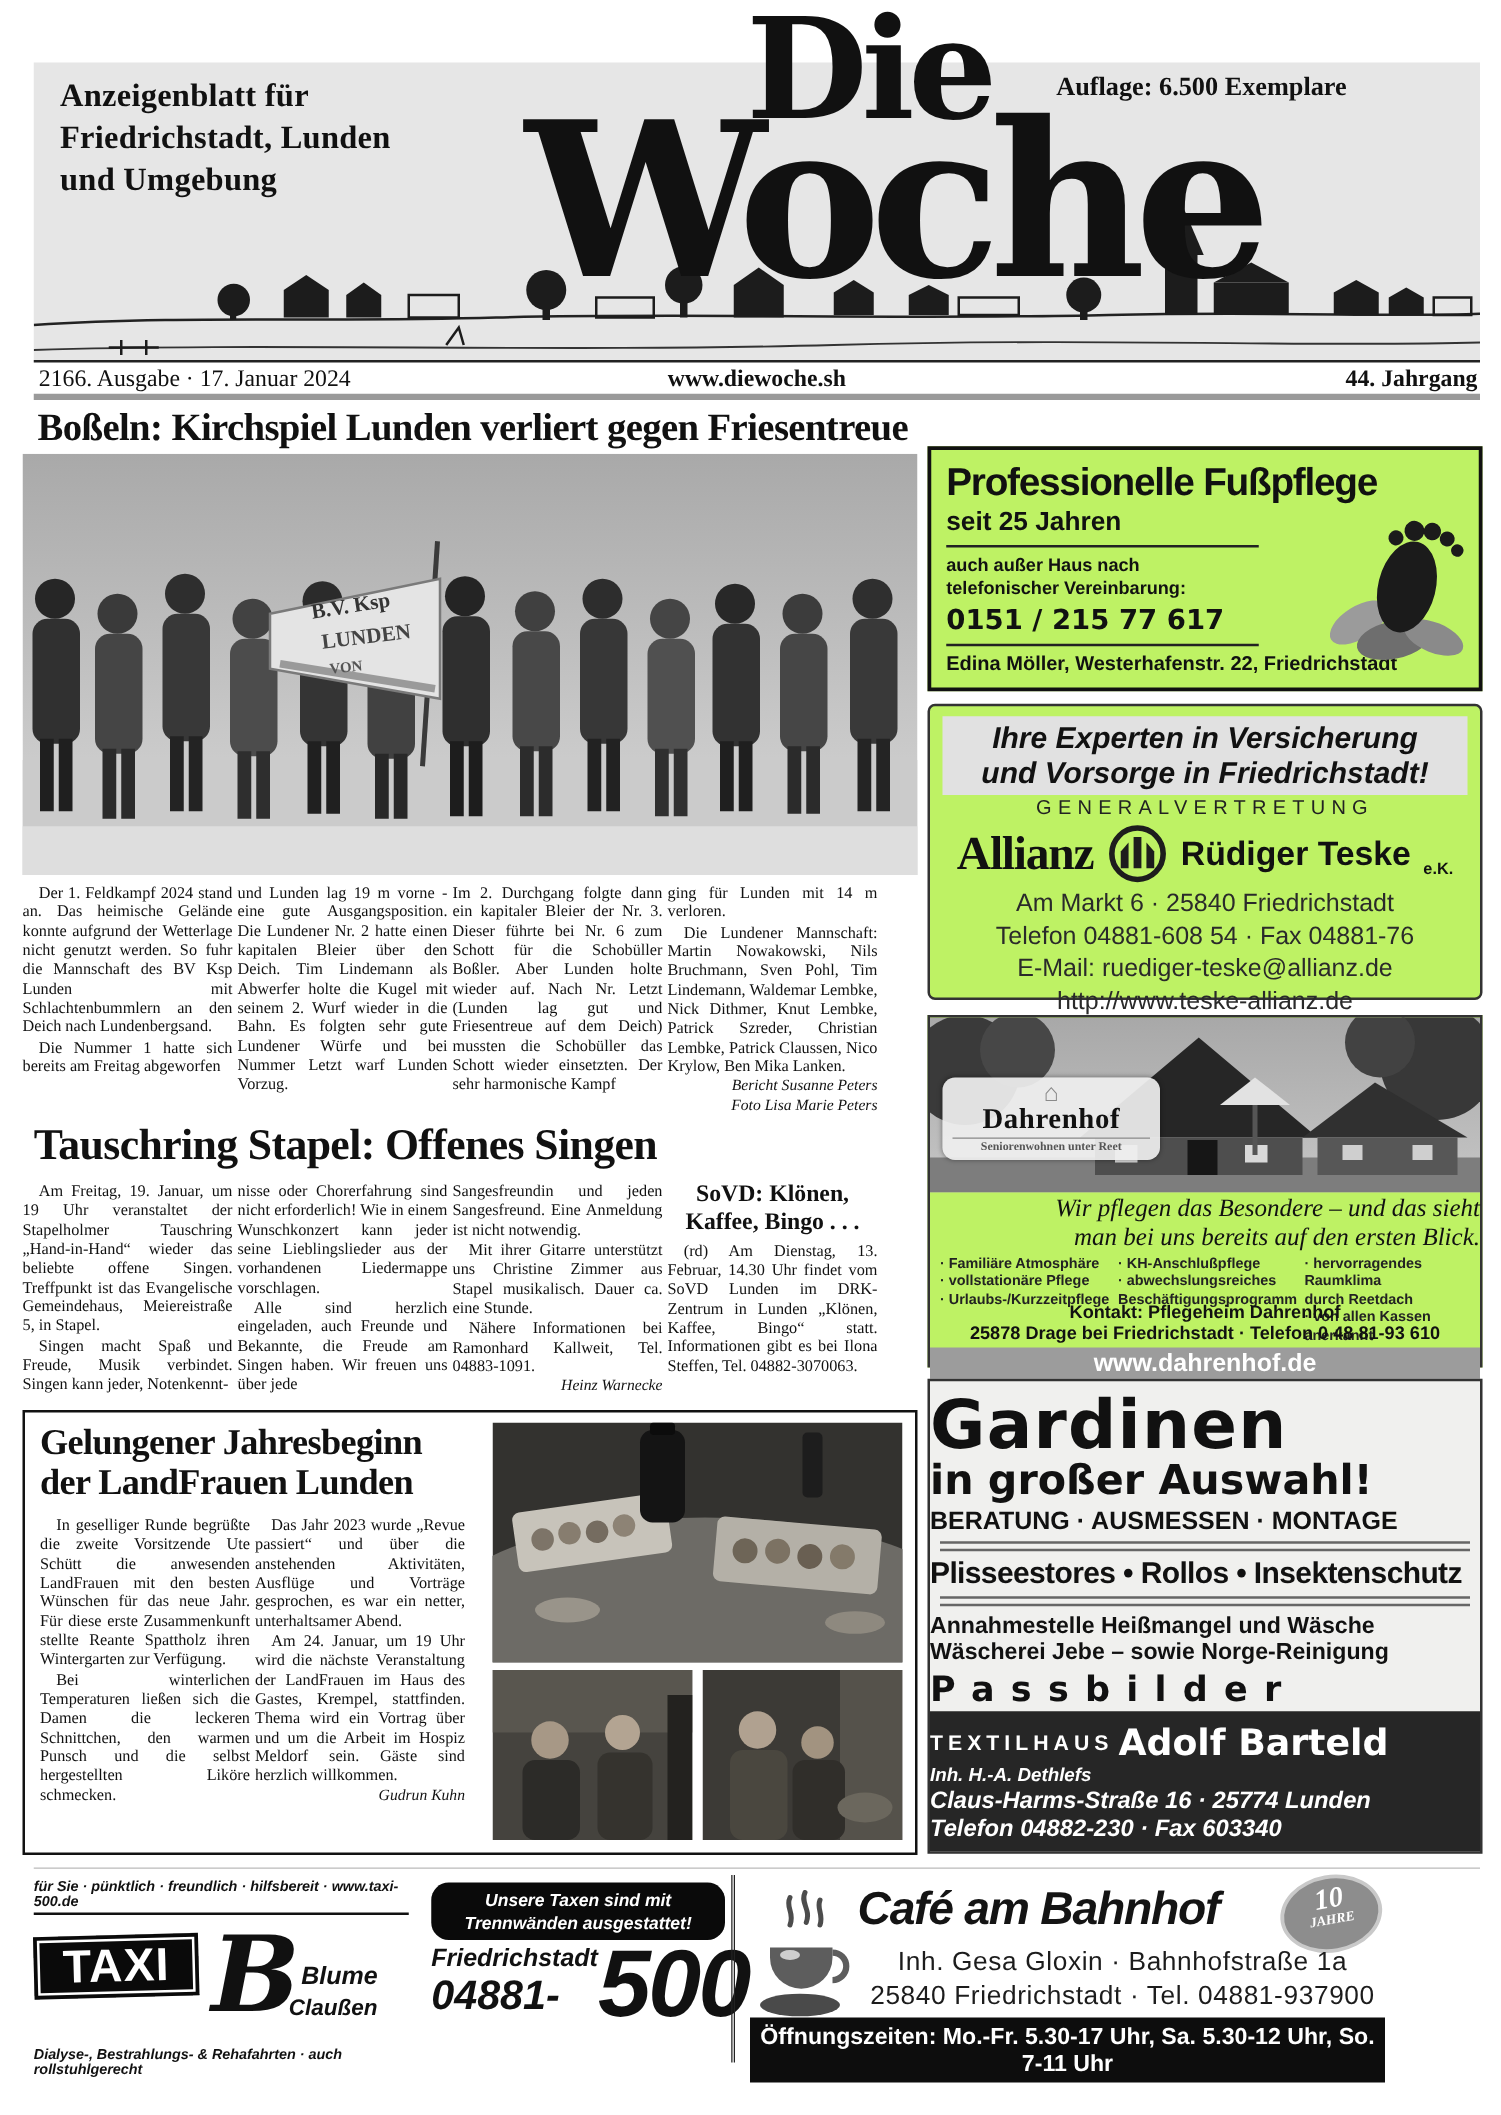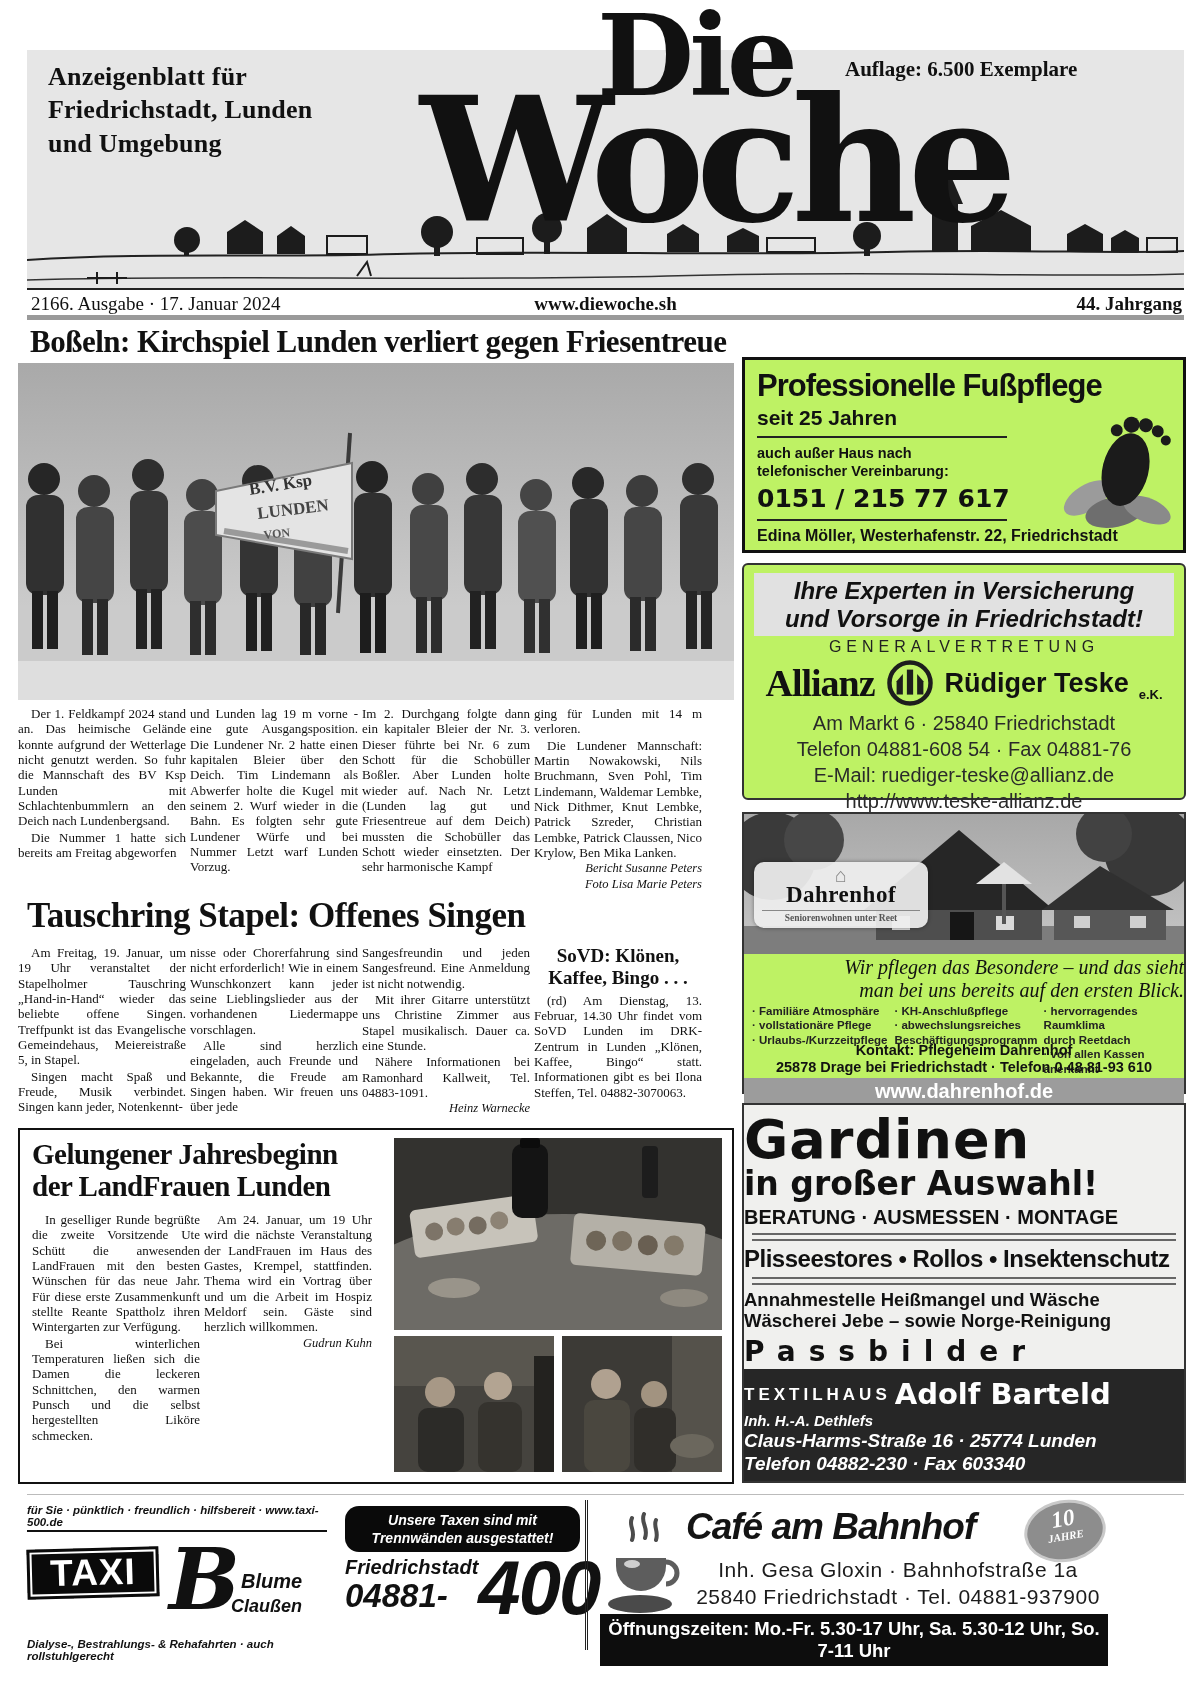--- a/index.html
+++ b/index.html
@@ -45,21 +45,21 @@
   #lphoto1{position:absolute;left:374px;top:8px;width:328px;height:192px;}
   #lphoto2{position:absolute;left:374px;top:206px;width:160px;height:136px;}
   #lphoto3{position:absolute;left:542px;top:206px;width:160px;height:136px;}
   
   .ad{left:742px;width:444px;background:#bef264;box-sizing:border-box;}
   #ad-fuss{top:357px;height:196px;border:3px solid #111;padding:8px 12px;}
   #ad-fuss .t{font-family:"Liberation Sans",sans-serif;font-weight:900;font-size:31px;letter-spacing:-1px;}
   #ad-fuss .s{font-family:"Liberation Sans",sans-serif;font-weight:700;font-size:21px;margin-top:2px;}
   #ad-fuss .rule{width:250px;border-top:2px solid #222;margin:6px 0;}
   #ad-fuss .note{font-family:"Liberation Sans",sans-serif;font-weight:700;font-size:14.5px;line-height:1.25;}
-  #ad-fuss .phone{font-family:"DejaVu Sans",sans-serif;font-weight:700;font-size:25px;margin-top:4px;}
+  #ad-fuss .phone{font-family:"DejaVu Sans",sans-serif;font-weight:700;font-size:22px;margin-top:4px;}
   #ad-fuss .addr{font-family:"Liberation Sans",sans-serif;font-weight:700;font-size:16px;margin-top:5px;}
   #footicon{position:absolute;right:8px;top:52px;}
   #ad-allianz{top:563px;height:237px;border:2px solid #333;border-radius:6px;padding:8px 10px;text-align:center;}
   #ad-allianz .claim{background:#e1e1e1;font-family:"Liberation Sans",sans-serif;font-style:italic;
       font-weight:700;font-size:24px;line-height:1.15;padding:4px 0;}
   #ad-allianz .gv{font-family:"Liberation Sans",sans-serif;font-size:16px;letter-spacing:5px;margin-top:2px;color:#222;}
   .logorow{display:flex;align-items:center;justify-content:center;gap:10px;margin-top:2px;}
   .logorow .brand{font-family:"Liberation Serif",serif;font-weight:700;font-size:38px;letter-spacing:-1px;}
   .logorow .agent{font-family:"Liberation Sans",sans-serif;font-weight:700;font-size:27px;}
   .logorow .ek{font-family:"Liberation Sans",sans-serif;font-weight:700;font-size:13px;align-self:flex-end;margin-bottom:6px;}
@@ -339,20 +339,21 @@
   <div class="abs" id="landbox">
     <div class="pre" id="lhead">Gelungener Jahresbeginn
 der LandFrauen Lunden</div>
     <div class="cols" id="lcols">
       <div class="col coltext">
           <p>In geselliger Runde begrüßte die zweite Vorsitzende Ute Schütt die anwesenden LandFrauen mit den besten Wünschen für das neue Jahr. Für diese erste Zusammenkunft stellte Reante Spattholz ihren Wintergarten zur Verfügung.</p>
           <p>Bei winterlichen Temperaturen ließen sich die Damen die leckeren Schnittchen, den warmen Punsch und die selbst hergestellten Liköre schmecken.</p>
         </div>
       <div class="col">
         <div class="coltext">
+            <p>Das Jahr 2023 wurde „Revue passiert“ und über die anstehenden Aktivitäten, Ausflüge und Vorträge gesprochen, es war ein netter, unterhaltsamer Abend.</p>
             <p>Am 24. Januar, um 19 Uhr wird die nächste Veranstaltung der LandFrauen im Haus des Gastes, Krempel, stattfinden. Thema wird ein Vortrag über und um die Arbeit im Hospiz Meldorf sein. Gäste sind herzlich willkommen.</p>
           </div>
         <div class="byline">Gudrun Kuhn</div>
       </div>
     </div>
     <svg id="lphoto1" viewBox="0 0 328 192" preserveAspectRatio="none">
       <rect width="328" height="192" fill="#33322f"></rect>
       <ellipse cx="170" cy="150" rx="210" ry="74" fill="#6d6b66"></ellipse>
       <g transform="rotate(-8 80 90)">
           <rect x="18" y="64" width="124" height="48" rx="6" fill="#c7c3ba"></rect>
@@ -529,21 +530,21 @@
   </div>
 
   <div class="abs" id="taxiright">
     <div id="taxiclaim" class="pre">Unsere Taxen sind mit
 Trennwänden ausgestattet!</div>
     <div id="taxinum">
       <div class="stack">
         <div class="city">Friedrichstadt</div>
         <div class="pfx">04881-</div>
       </div>
-      <div class="big">400</div>
+      <div class="big">500</div>
     </div>
   </div>
 
   <div class="abs" id="vdivider"></div>
 
   <div class="abs" id="cafe">
     <svg id="cupicon" width="74" height="104" viewBox="0 0 74 104">
       <g fill="none" stroke="#4c4c4c" stroke-width="4" stroke-linecap="round">
         <path d="M26,6 c-4,8 4,12 0,22"></path>
         <path d="M38,2 c-4,9 5,13 1,24"></path>

